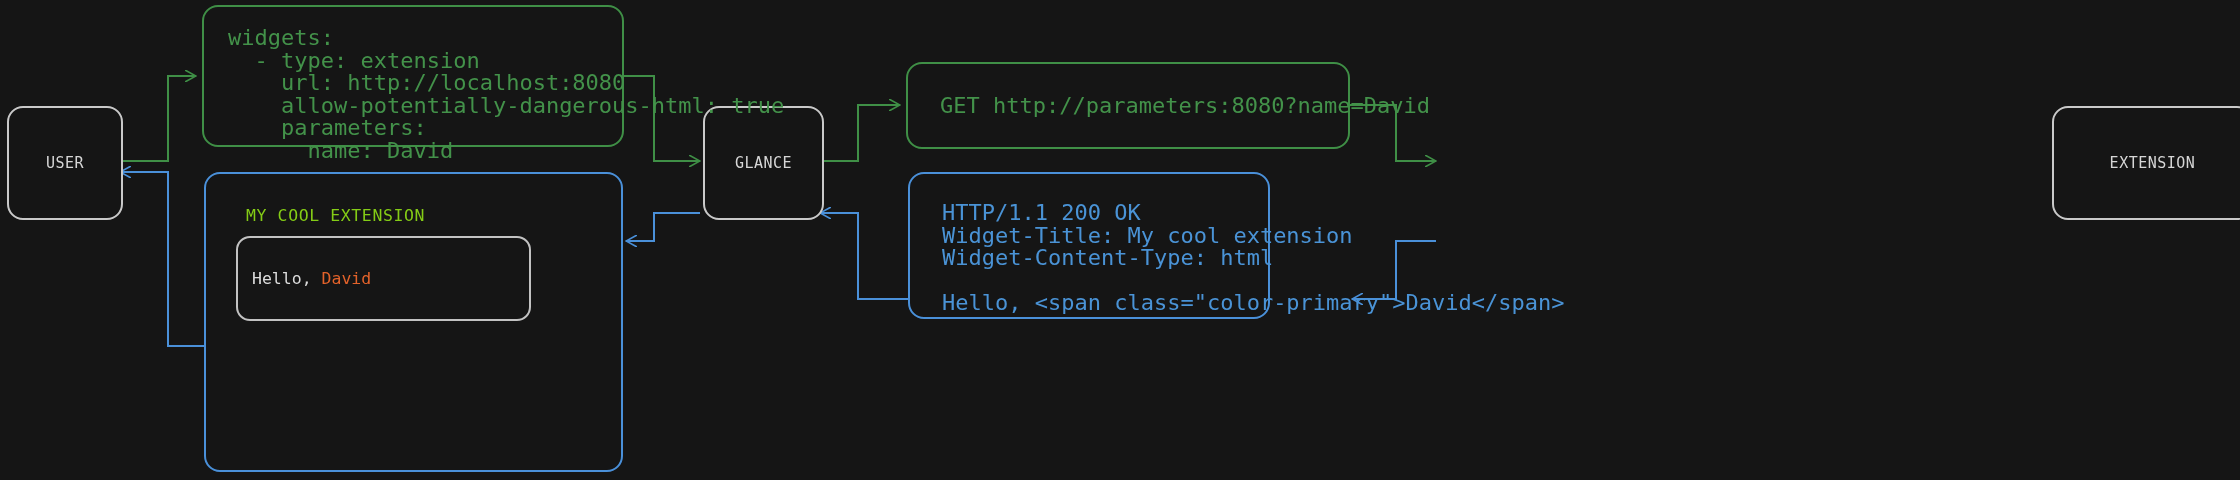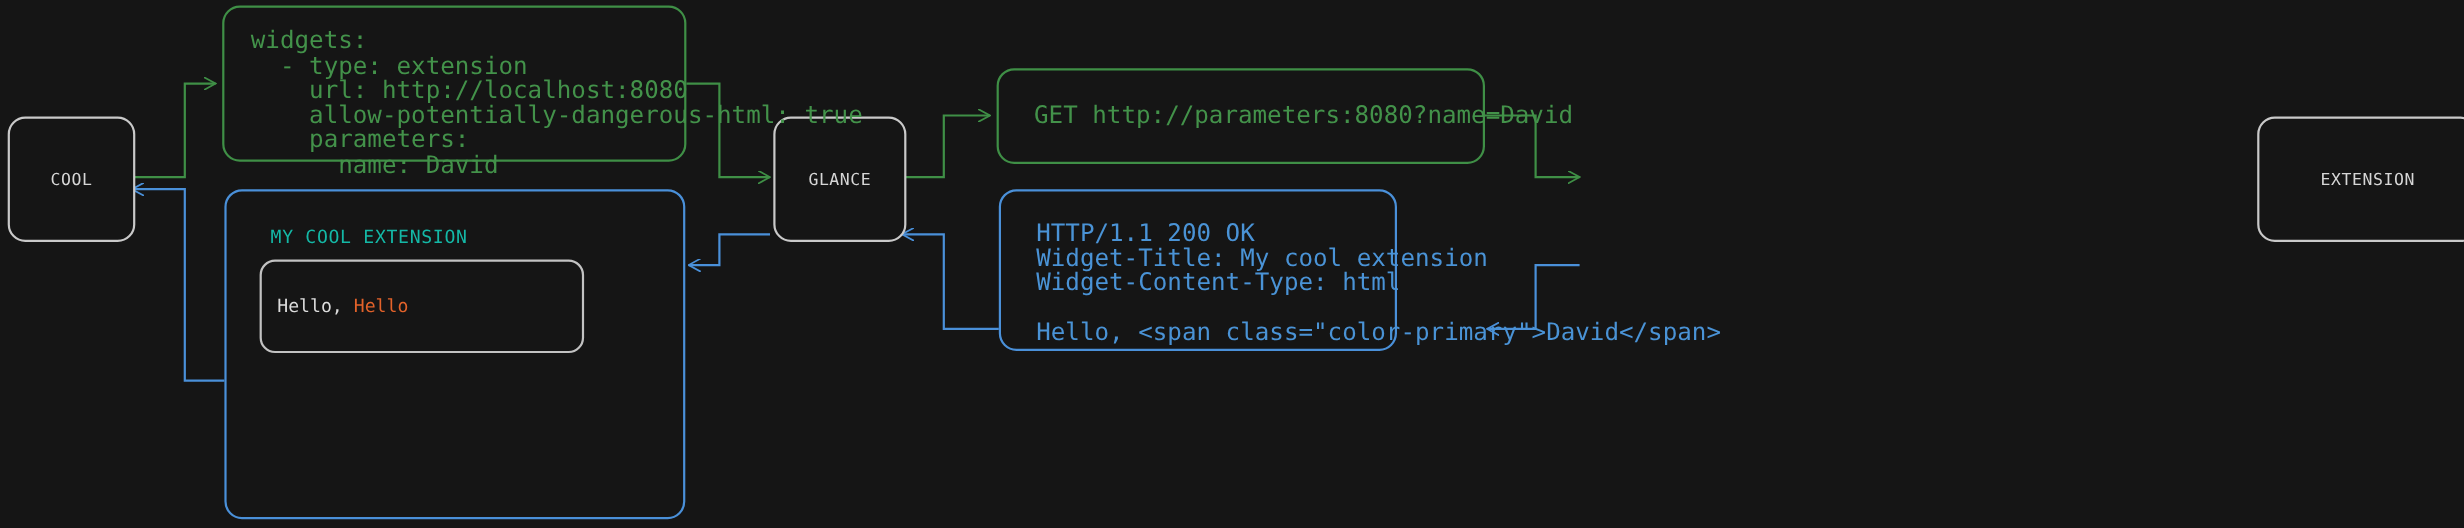--- a/index.html
+++ b/index.html
@@ -51,21 +51,21 @@
     line-height: 22.5px;
     white-space: pre;
     margin: 0;
   }
   .code.green { color: #43924a; }
   .code.blue  { color: #4a93d6; }
 
   .ext-title {
     font-family: "DejaVu Sans Mono", monospace;
     font-size: 16.5px;
-    color: #14b8a6;
+    color: #84cc16;
     letter-spacing: 0.6px;
   }
   .ext-card {
     border: 2px solid #c2c2c2;
     border-radius: 14px;
     background: #151515;
     box-sizing: border-box;
     display: flex;
     align-items: center;
   }
@@ -103,21 +103,21 @@
     <path d="M 1436 241 L 1396 241 L 1396 299 L 1352 299" fill="none" stroke="#4a90d9" stroke-width="2" marker-end="url(#ahB)"></path>
 
     <path d="M 908 299 L 858 299 L 858 213 L 820 213" fill="none" stroke="#4a90d9" stroke-width="2" marker-end="url(#ahB)"></path>
 
     <path d="M 700 213 L 654 213 L 654 241 L 626 241" fill="none" stroke="#4a90d9" stroke-width="2" marker-end="url(#ahB)"></path>
 
     <path d="M 204 346 L 168 346 L 168 172 L 120 172" fill="none" stroke="#4a90d9" stroke-width="2" marker-end="url(#ahB)"></path>
   </svg>
 
   <div class="node" style="left:7px; top:106px; width:112px; height:110px;">
-    <span>COOL</span>
+    <span>USER</span>
   </div>
 
   <div class="node" style="left:703px; top:106px; width:117px; height:110px;justify-content:center;">
     <span>GLANCE</span>
   </div>
 
   <div class="node" style="left:2036px; top:106px; width:197px; height:110px;margin-left:16px;">
     <span>EXTENSION</span>
   </div>
 
@@ -126,21 +126,21 @@
   - type: extension
     url: http://localhost:8080
     allow-potentially-dangerous-html: true
     parameters:
       name: David</pre>
   </div>
 
   <div class="panel blue" style="left:204px; top:172px; width:419px; height:300px;">
     <div class="ext-title" style="position:absolute; left:40px; top:32px;">MY COOL EXTENSION</div>
     <div class="ext-card" style="position:absolute; left:30px; top:62px; width:295px; height:85px;">
-      <div class="ext-card-text" style="padding-left:14px;"><span>Hello, </span><span class="accent">Hello</span></div>
+      <div class="ext-card-text" style="padding-left:14px;"><span>Hello, </span><span class="accent">David</span></div>
     </div>
   </div>
 
   <div class="panel green" style="left:906px; top:62px; width:444px; height:87px;">
     <pre class="code green" style="position:absolute; left:32px; top:31px;">GET http://parameters:8080?name=David</pre>
   </div>
 
   <div class="panel blue" style="left:908px; top:172px; width:362px; height:147px;">
     <pre class="code blue" style="position:absolute; left:32px; top:28px;">HTTP/1.1 200 OK
 Widget-Title: My cool extension

